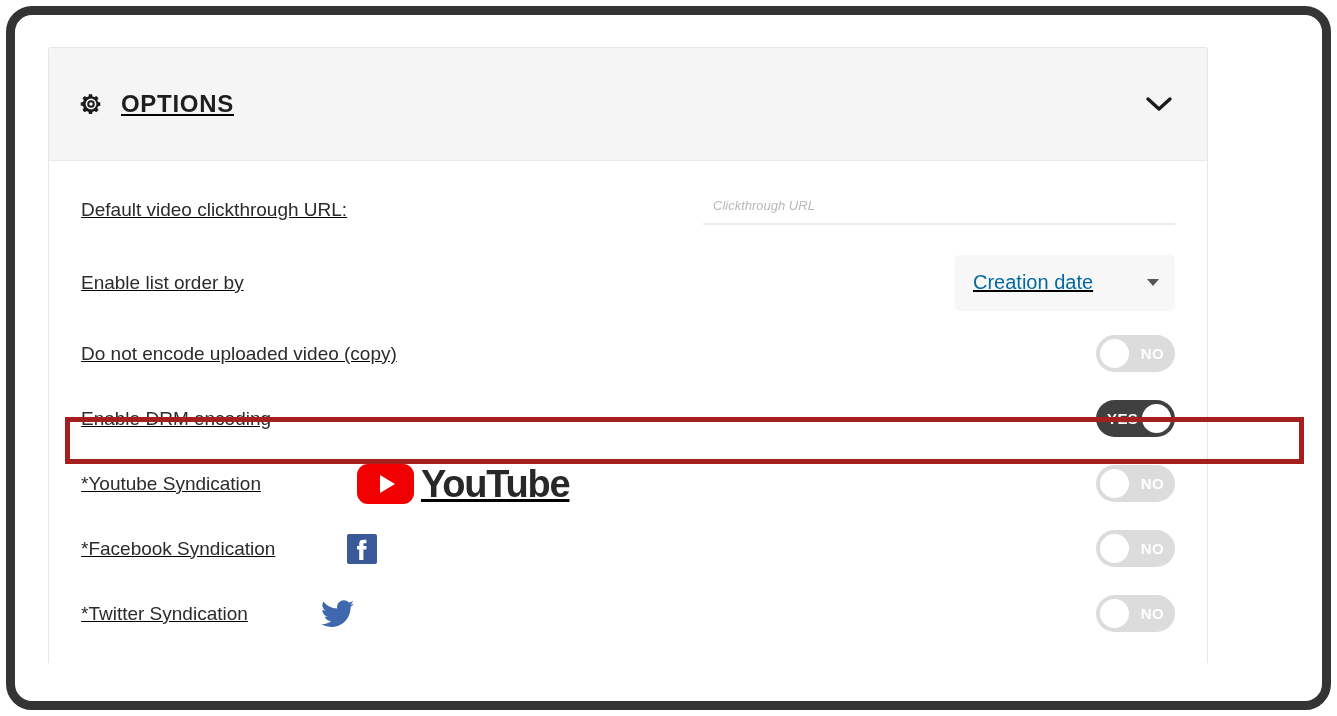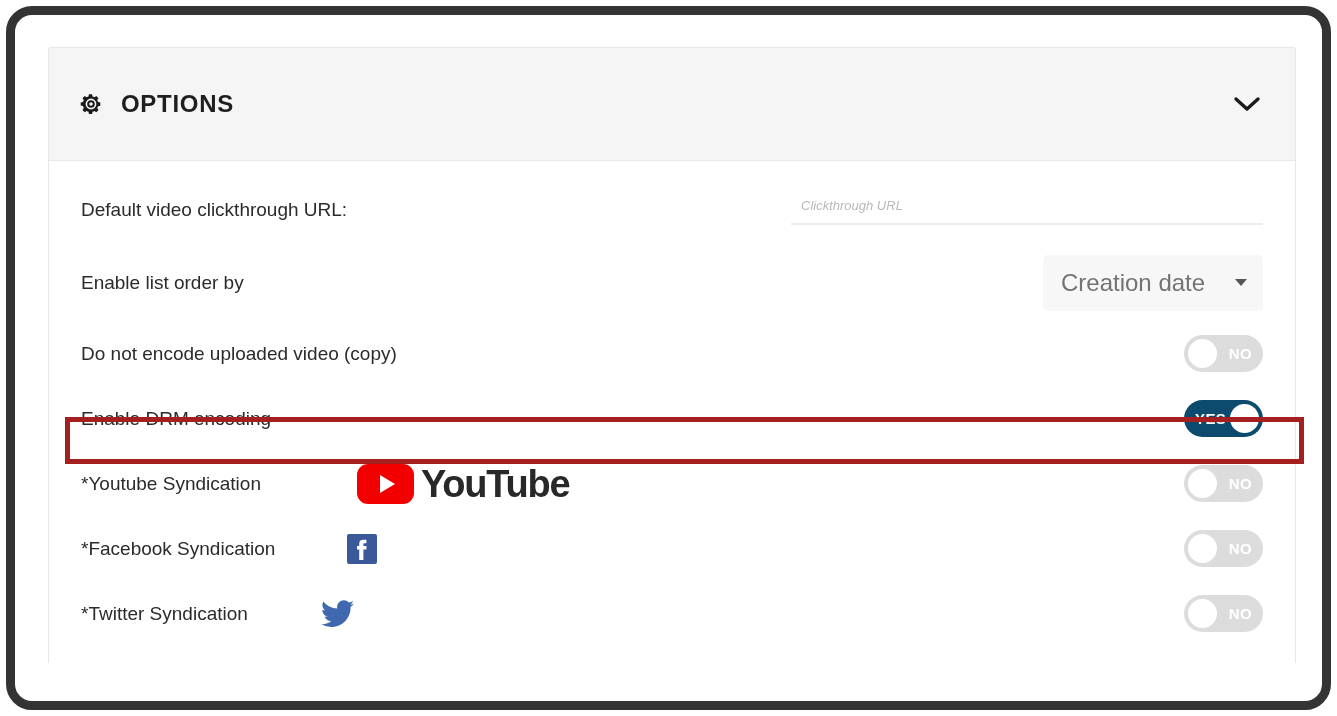--- a/index.html
+++ b/index.html
@@ -18,27 +18,28 @@
     border: 9px solid #343434;
     border-radius: 26px;
     background: #ffffff;
     overflow: hidden;
   }
 
   
   .options-card {
     position: absolute;
     left: 33px; top: 32px;
-    width: 1248px; height: 616px;
+    width: 1160px; height: 616px;
     background: #ffffff;
     border: 1px solid #e6e6e6;
     border-top-left-radius: 3px;
     border-top-right-radius: 3px;
     border-bottom: none;
     overflow: hidden;
+    text-decoration: underline;
   }
 
   .card-header {
     height: 113px;
     background: #f5f5f5;
     border-bottom: 1px solid #e9e9e9;
     display: flex;
     align-items: center;
     padding: 0 34px 0 30px;
   }
@@ -92,35 +93,35 @@
   
   .select-box {
     width: 220px; height: 56px;
     background: #f7f7f7;
     border-radius: 5px;
     display: flex;
     align-items: center;
     padding: 0 16px 0 18px;
     cursor: pointer;
   }
-  .select-value { font-size: 24px; color: #737373; }
+  .select-value { font-size: 20px; color: #0369a1; }
   .select-caret { margin-left: auto; width: 0; height: 0;
     border-left: 6px solid transparent; border-right: 6px solid transparent;
     border-top: 7px solid #555; }
 
   
   .toggle {
     width: 79px; height: 37px;
     border-radius: 19px;
     position: relative;
     cursor: pointer;
     flex: 0 0 auto;
   }
   .toggle.off { background: #dcdcdc; }
-  .toggle.on  { background: #0c4a6e; }
+  .toggle.on  { background: #404040; }
   .toggle .knob {
     position: absolute; top: 4px;
     width: 29px; height: 29px;
     border-radius: 50%;
     background: #ffffff;
   }
   .toggle.off .knob { left: 4px; }
   .toggle.on  .knob { right: 4px; }
   .toggle .state-text {
     position: absolute; top: 0; height: 100%;

